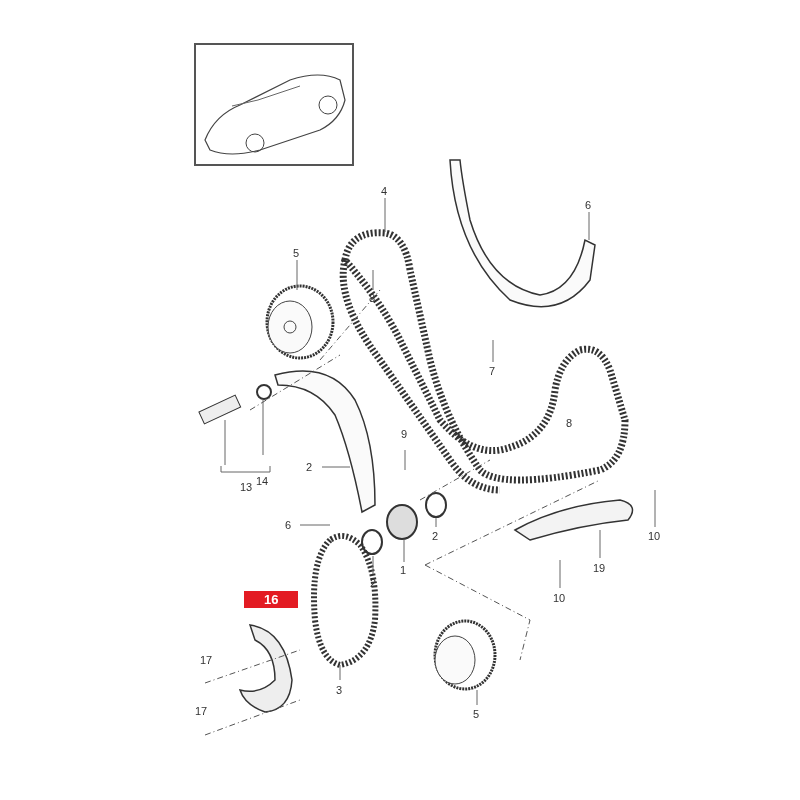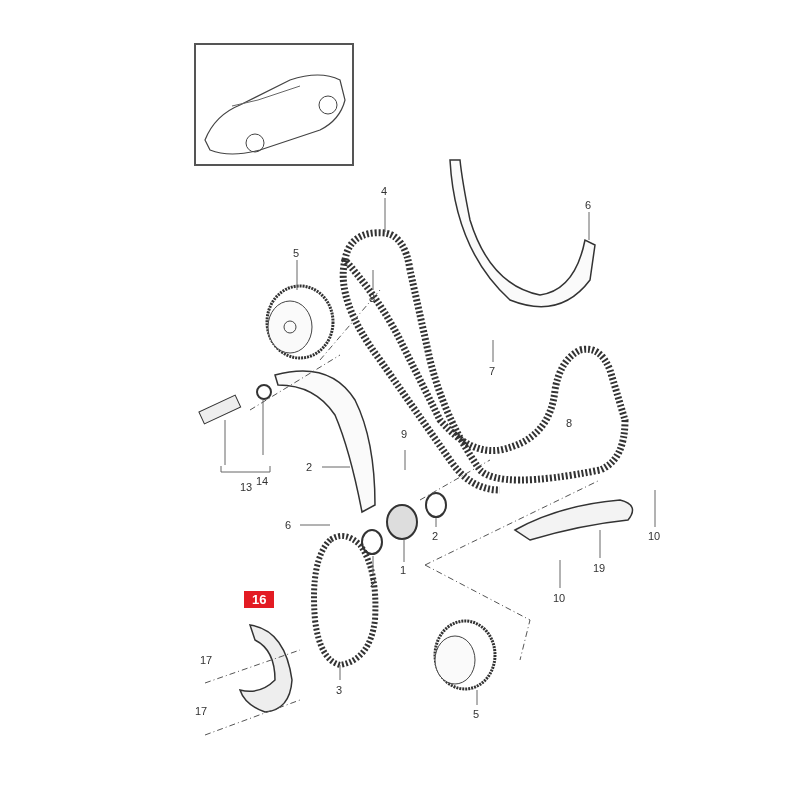--- a/index.html
+++ b/index.html
@@ -1,19 +1,19 @@
 <!DOCTYPE html>
 <html><head>
 <meta charset="utf-8">
 <style>
   html, body { margin:0; padding:0; background:#ffffff; }
   body { width:800px; height:800px; position:relative; overflow:hidden; font-family:"Liberation Sans", sans-serif; }
   svg { position:absolute; left:0; top:0; }
   .lbl { position:absolute; font-size:11px; color:#333; line-height:12px; }
-  .hl { position:absolute; background:#e31b23; color:#fff; font-size:13px; font-weight:bold; padding:1px 8px; line-height:15px;text-align:right; }
+  .hl { position:absolute; background:#e31b23; color:#fff; font-size:13px; font-weight:bold; padding:1px 20px; line-height:15px;text-align:right; }
 </style>
 </head>
 <body>
 
 <svg width="800" height="800" viewBox="0 0 800 800">
 
   <g>
     <rect x="195" y="44" width="158" height="121" fill="#fff" stroke="#555" stroke-width="2"></rect>
     <path d="M205 140 Q215 115 240 105 L290 80 Q320 70 340 80 L345 100 Q340 120 320 130 L260 150 Q230 158 210 150 Z" fill="none" stroke="#444" stroke-width="1.2"></path>
     <circle cx="255" cy="143" r="9" fill="none" stroke="#444"></circle>

